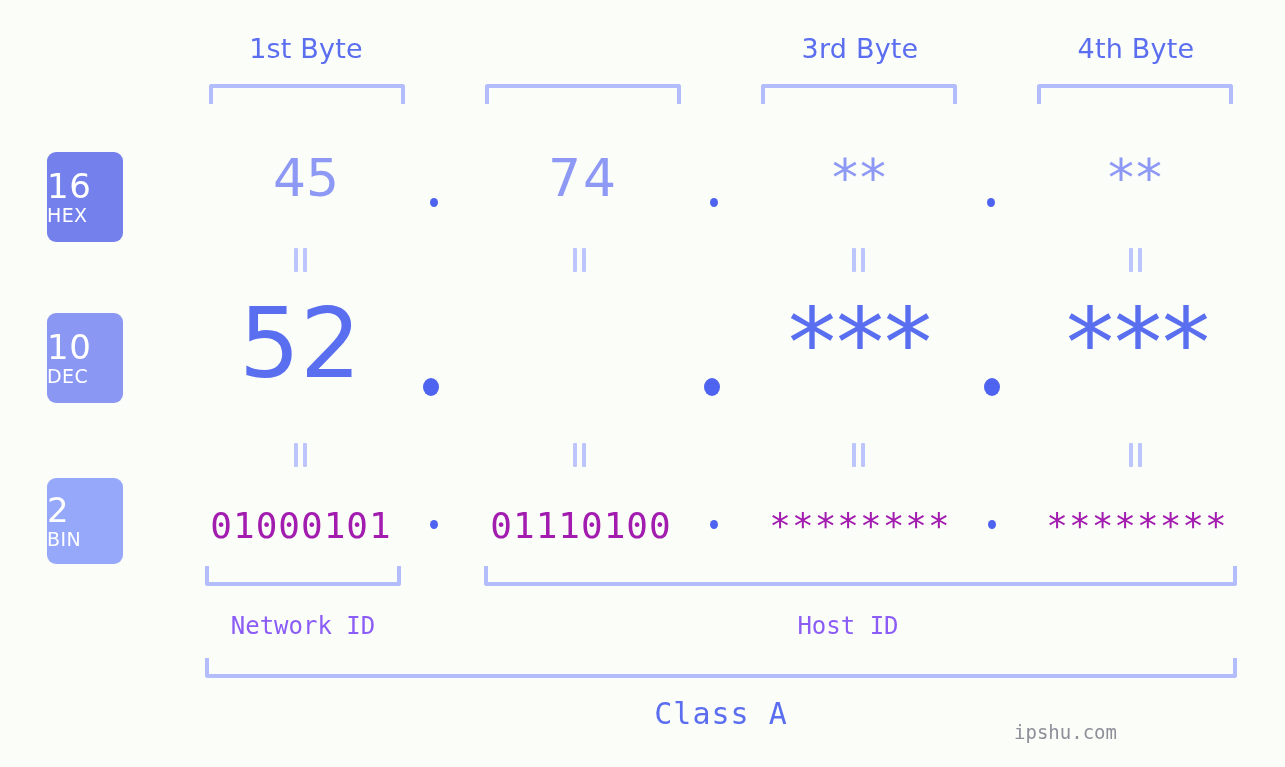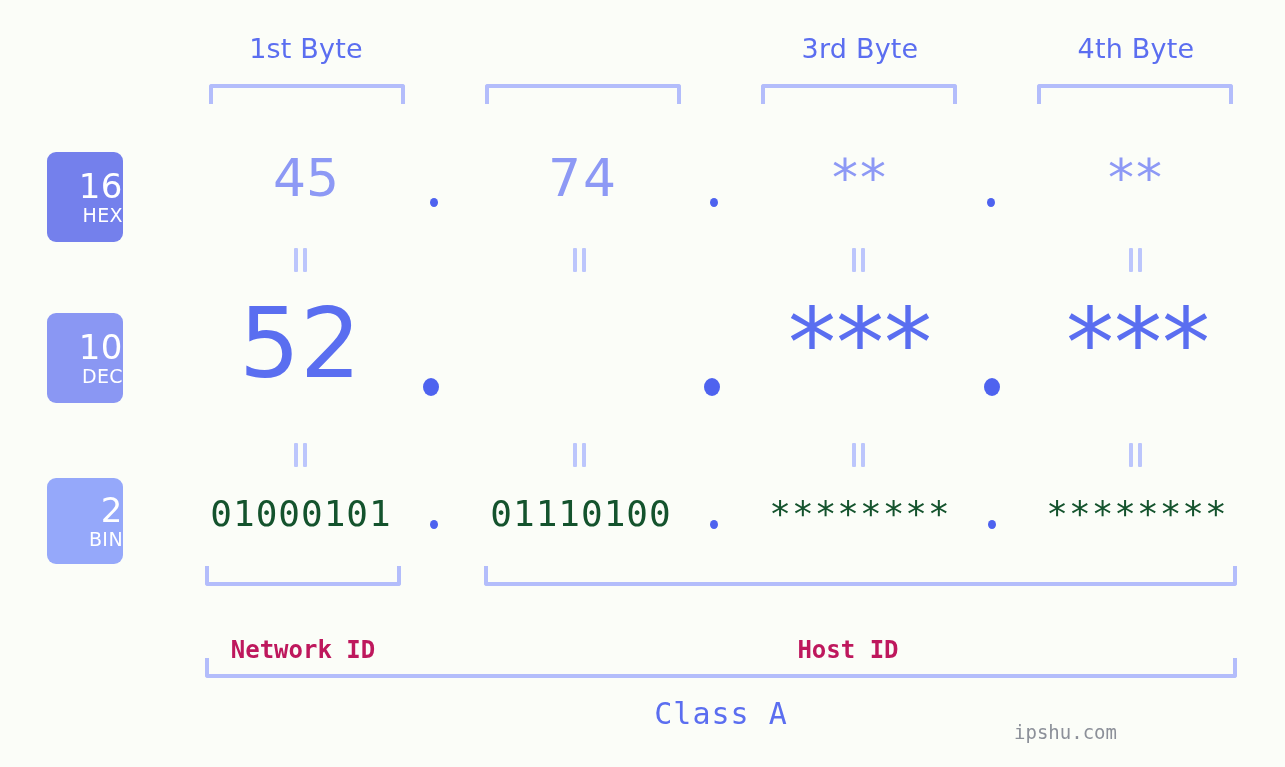--- a/index.html
+++ b/index.html
@@ -60,21 +60,21 @@
   .badge {
     position: absolute;
     left: 47px;
     width: 76px;
     border-radius: 9px;
     color: #ffffff;
     text-align: center;
     font-family: "DejaVu Sans", sans-serif;
     display: flex;
     flex-direction: column;
-    align-items: flex-end;
+    align-items: flex-start;
     justify-content: center;
     line-height: 1;
   }
   .badge .num {
     font-size: 34px;
     font-weight: 400;
     letter-spacing: 0.5px;
   }
   .badge .abbr {
     font-size: 19px;
@@ -122,23 +122,23 @@
     top: 296px;
     font-size: 96px;
     color: #5a6ef0;
     font-family: "DejaVu Sans", sans-serif;
     line-height: 1;
     letter-spacing: 0px;
   }
 
   
   .bin-val {
-    top: 496px;
+    top: 508px;
     font-size: 36px;
-    color: #14532d;
+    color: #a21caf;
     font-family: "DejaVu Sans Mono", monospace;
     line-height: 1;
     letter-spacing: 1px;
   }
 
   
   .dot {
     position: absolute;
     background: #4e63ef;
     border-radius: 50%;
@@ -160,28 +160,27 @@
     height: 24px;
     background: #bcc6fc;
     border-radius: 1px;
   }
   .eqmark span.b1 { left: 1px; }
   .eqmark span.b2 { left: 10px; }
 
   
   .id-label {
     position: absolute;
-    top: 636px;
+    top: 612px;
     font-size: 24px;
-    color: #be185d;
+    color: #8b5cf6;
     font-family: "DejaVu Sans Mono", monospace;
     text-align: center;
     white-space: nowrap;
     letter-spacing: 0px;
-    font-weight: bold;
   }
 
   
   #class-label {
     position: absolute;
     top: 696px;
     left: 205px;
     width: 1032px;
     text-align: center;
     font-size: 30px;

